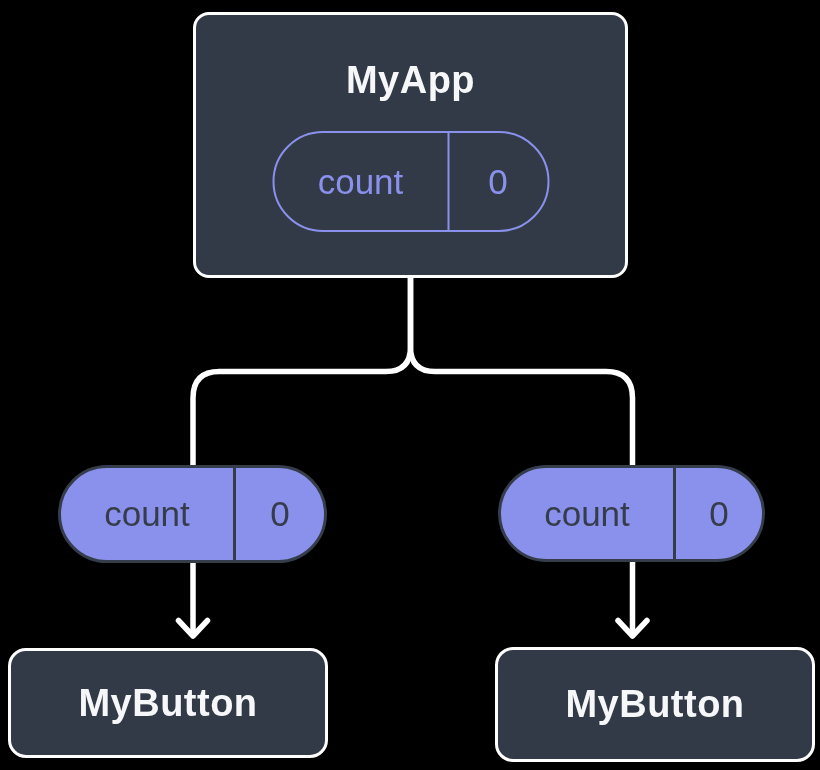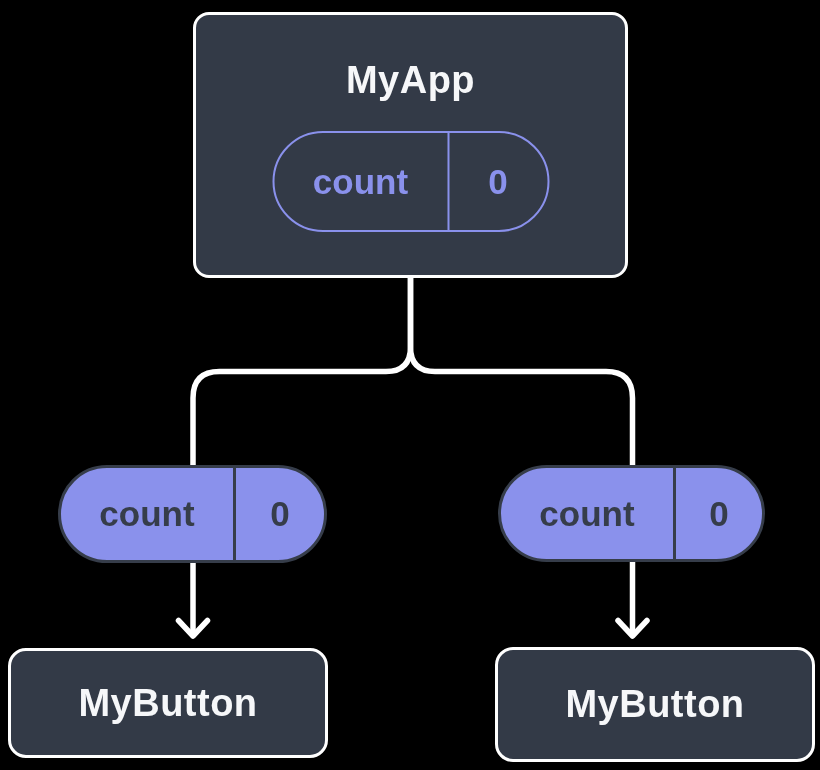--- a/index.html
+++ b/index.html
@@ -49,21 +49,20 @@
   }
   .root .comp-title {
     margin-top: 44px;
   }
   .pill {
     position: absolute;
     box-sizing: border-box;
     display: flex;
     align-items: stretch;
     font-size: 35px;
-    font-weight: bold;
   }
   .pill .cell {
     display: flex;
     align-items: center;
     justify-content: center;
   }
   .pill.outline {
     left: 50%;
     transform: translateX(-50%);
     top: 116px;

